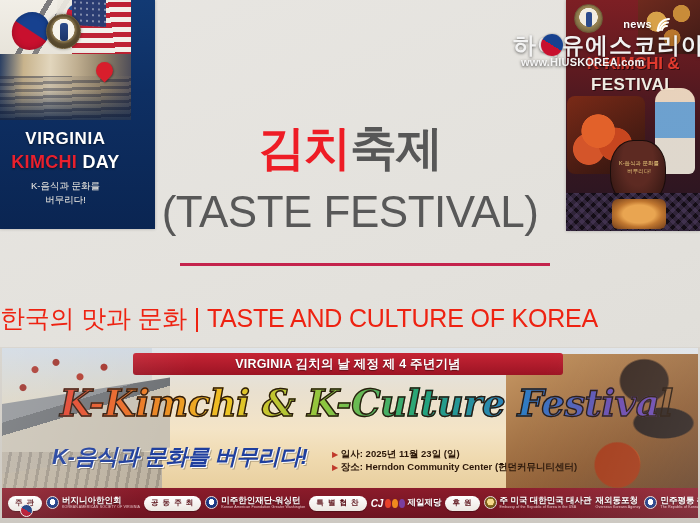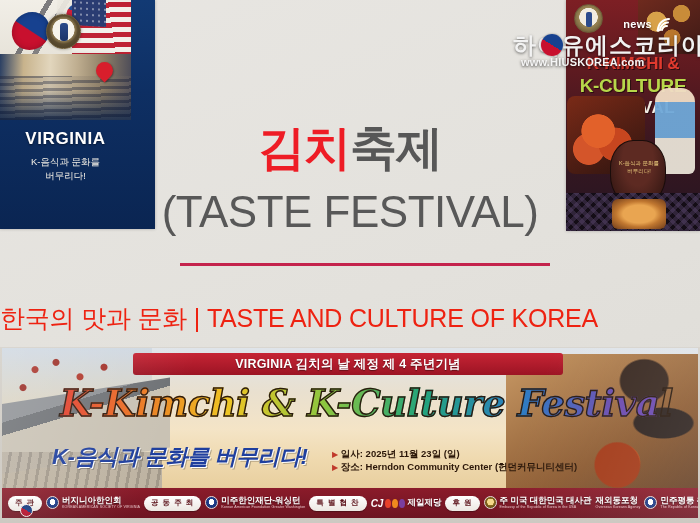--- a/index.html
+++ b/index.html
@@ -314,33 +314,35 @@
         <div class="us-canton"></div>
       </div>
       <div class="va-seal"></div>
     </div>
     <div id="pl-photo">
       <div class="chamber-rows"></div>
       <div class="pl-pin"></div>
     </div>
     <div id="pl-text">
       <div id="pl-virginia">VIRGINIA</div>
+      <div id="pl-kimchi-day">
+        <span class="k">KIMCHI</span><span class="d"> DAY</span>
+      </div>
       <div class="pl-sub">
         <div>K-음식과 문화를</div>
         <div>버무리다!</div>
       </div>
     </div>
   </div>
 
   <div id="poster-right">
     <div class="pr-top-food"></div>
     <div class="pr-seal"></div>
     <div id="pr-title">
       <div class="pr-l1">K-KIMCHI &amp;</div>
-      <div class="pr-l2">K-CULTURE</div>
       <div class="pr-l3">FESTIVAL</div>
     </div>
     <div class="pr-kimchi-bowl"></div>
     <div class="pr-person"></div>
     <div class="pr-jar">
       <div class="pr-jar-txt">
         <div>K-음식과 문화를</div>
         <div>버무리다!</div>
       </div>
     </div>

